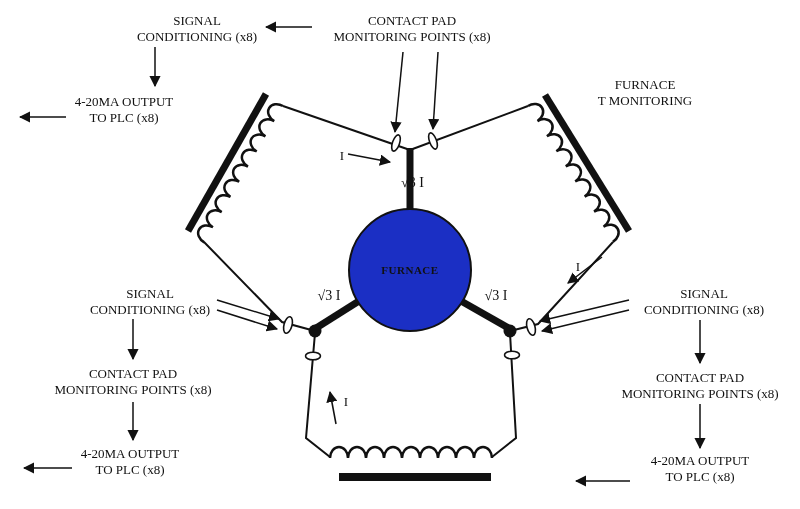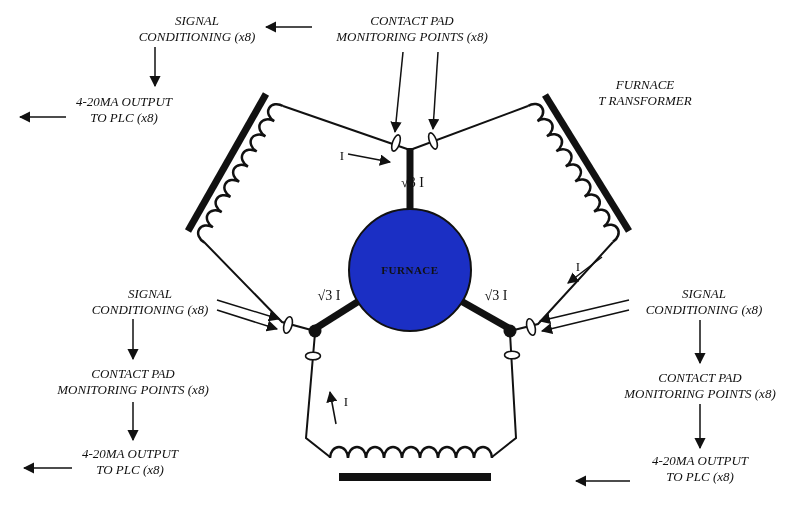--- a/index.html
+++ b/index.html
@@ -12,21 +12,20 @@
   }
   #diagram-svg{position:absolute;left:0;top:0;}
   .label{
     position:absolute;
     transform:translateX(-50%);
     text-align:center;
     font-size:13px;
     line-height:1.2;
     color:#111111;
     white-space:nowrap;
-    font-style:italic;
   }
   .label span{display:block;}
   .svg-text{
     font-family:"Liberation Serif", serif;
     fill:#111111;
   }
 </style>
 </head>
 <body>
 
@@ -121,21 +120,21 @@
     <span>CONDITIONING (x8)</span>
   </div>
 
   <div class="label" style="left:412px;top:13px;">
     <span>CONTACT PAD</span>
     <span>MONITORING POINTS (x8)</span>
   </div>
 
   <div class="label" style="left:645px;top:77px;">
     <span>FURNACE</span>
-    <span>T RANSFORMER</span>
+    <span>T MONITORING</span>
   </div>
 
   <div class="label" style="left:124px;top:94px;">
     <span>4-20MA OUTPUT</span>
     <span>TO PLC (x8)</span>
   </div>
 
   <div class="label" style="left:150px;top:286px;">
     <span>SIGNAL</span>
     <span>CONDITIONING (x8)</span>

